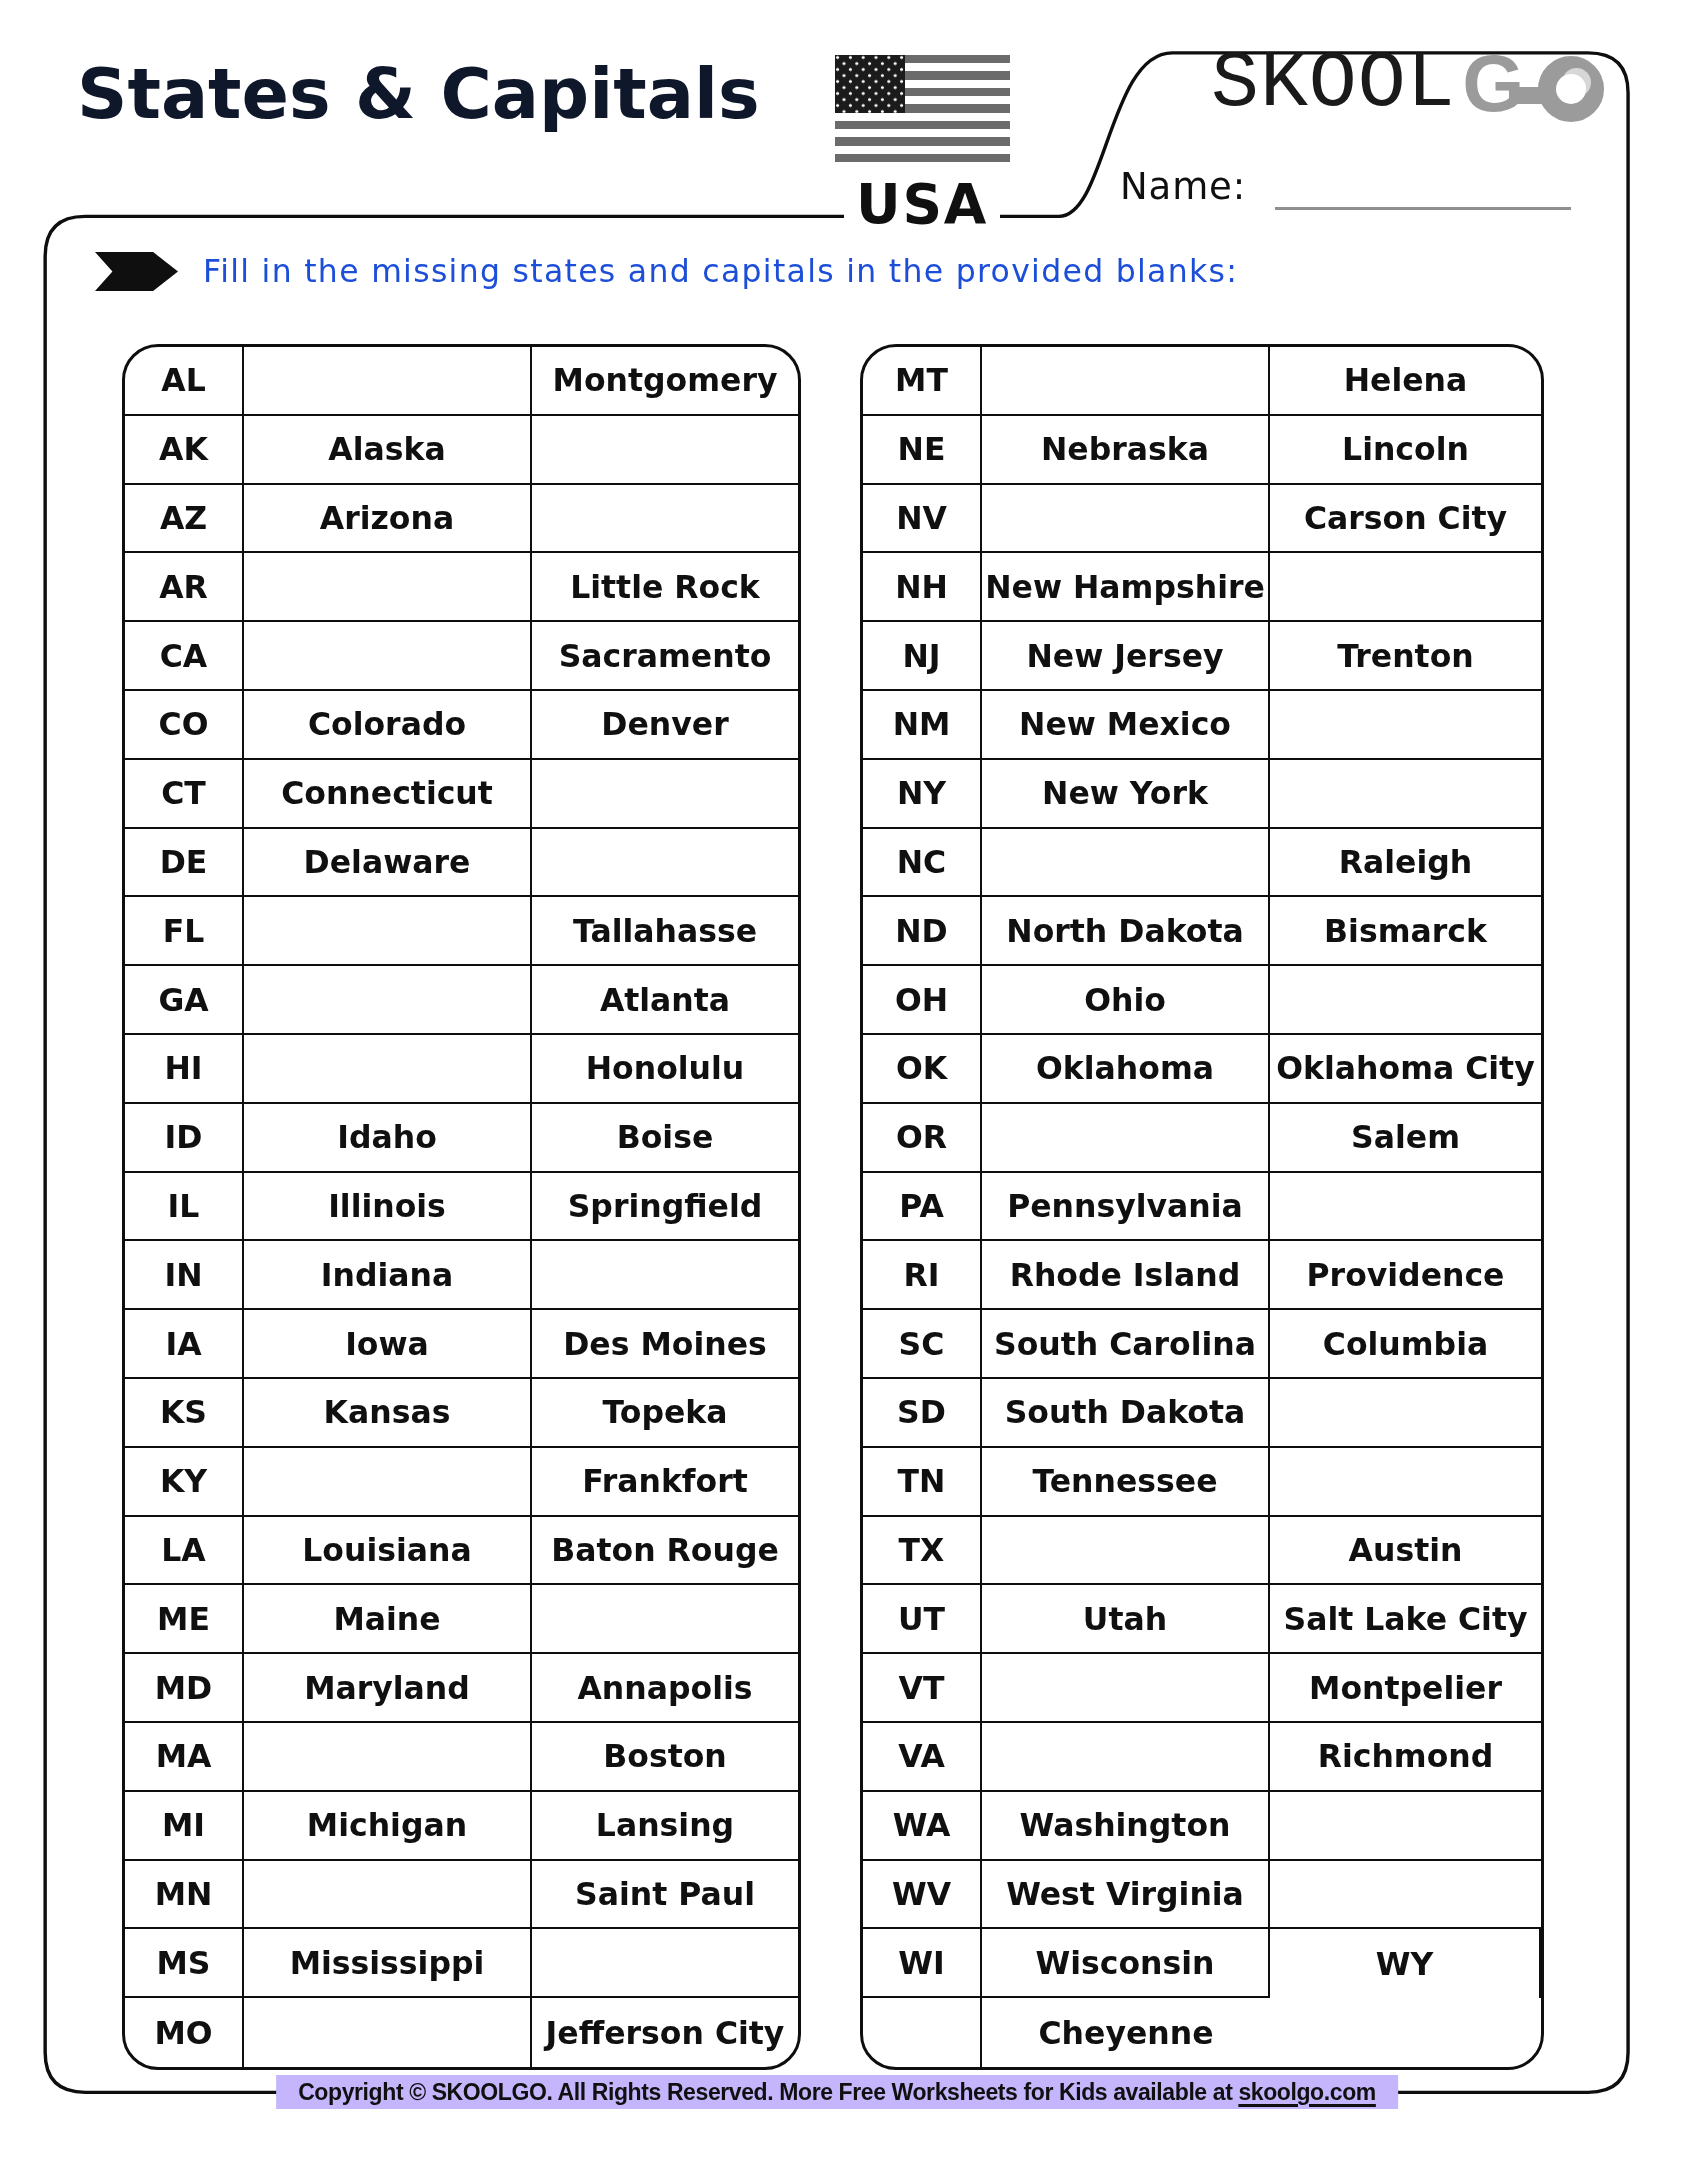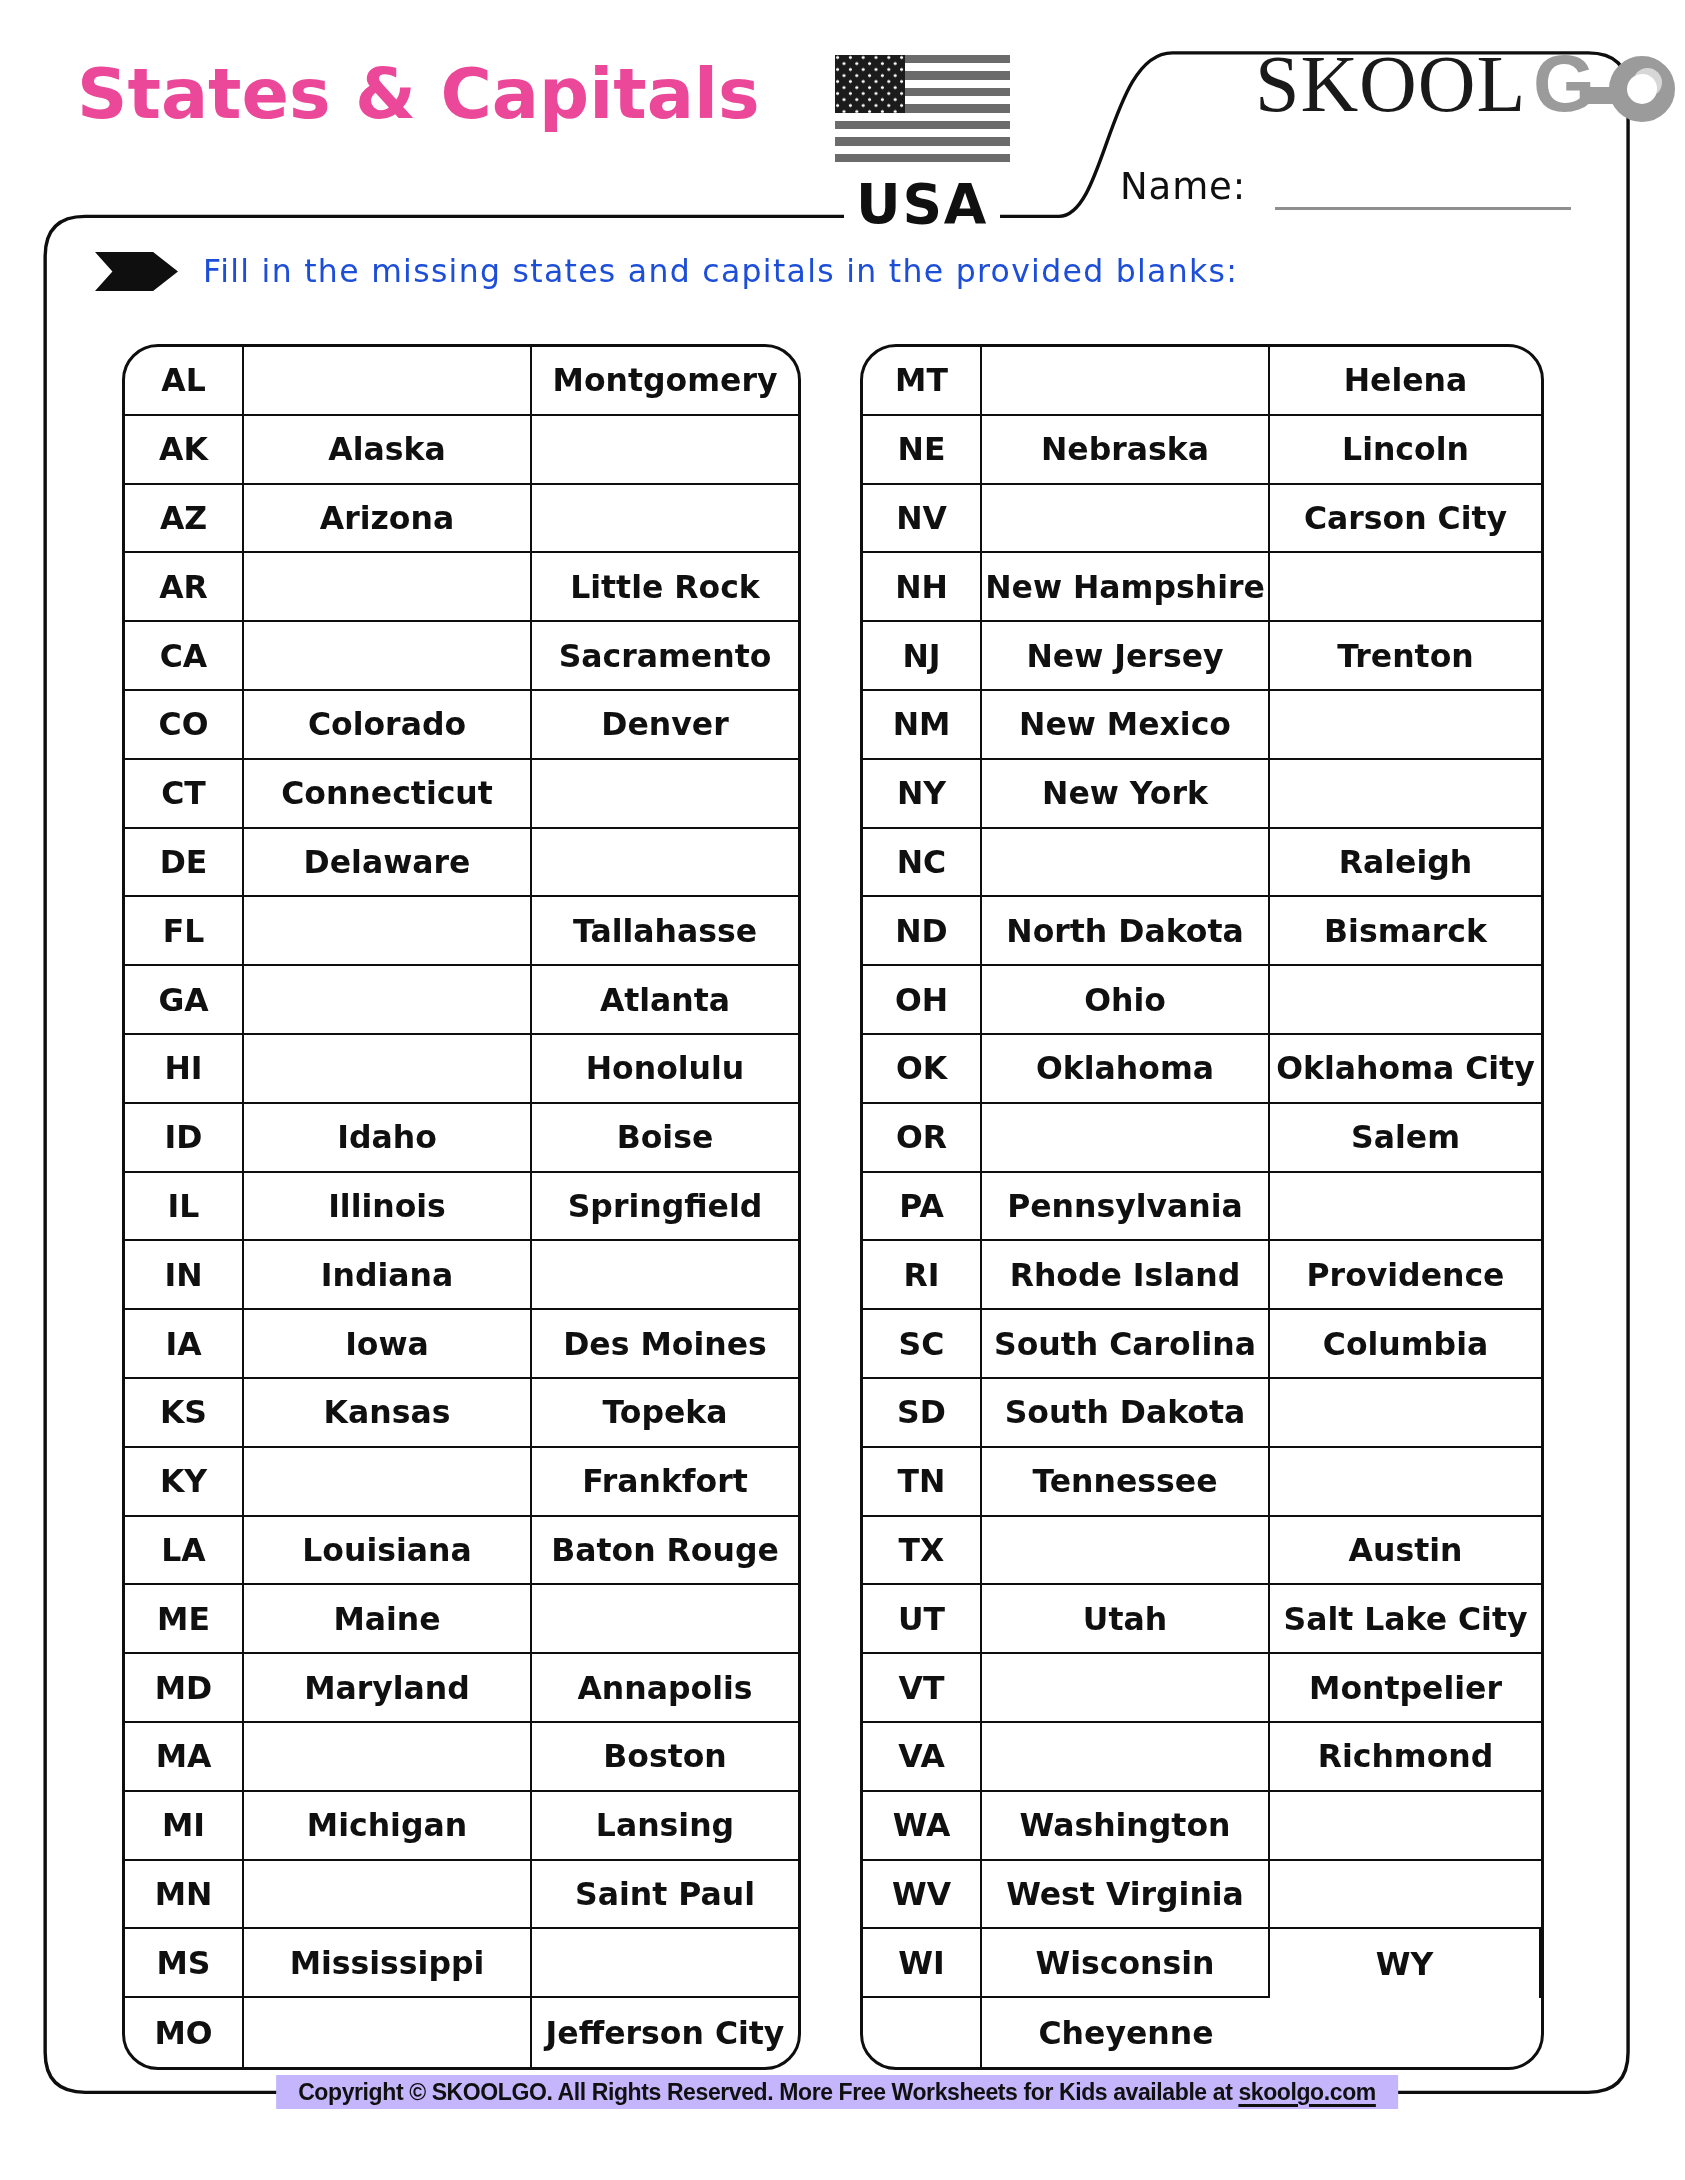--- a/index.html
+++ b/index.html
@@ -2,33 +2,33 @@
 <html style="font-size:13.6px"><head>
 <meta charset="utf-8">
 <style>
   html,body{margin:0;padding:0;background:#ffffff;}
   body{width:1686px;height:2181px;position:relative;font-family:"DejaVu Sans",sans-serif;color:#101010;overflow:hidden;}
 
   
   #outline{position:absolute;left:0;top:0;z-index:1;}
 
   
-  .title{position:absolute;left:77px;top:53px;font-size:70px;font-weight:800;letter-spacing:0px;color:#ec4899;z-index:3;}
+  .title{position:absolute;left:77px;top:53px;font-size:70px;font-weight:800;letter-spacing:0px;color:#0f172a;z-index:3;}
 
   .flag{position:absolute;left:835px;top:55px;width:175px;height:107px;z-index:3;
     background:repeating-linear-gradient(180deg,#6b6b6b 0 8.3px,#ffffff 8.3px 16.5px);}
   .flag .canton{position:absolute;left:0;top:0;width:70px;height:58px;background:#1b1b1b;
     background-image:radial-gradient(circle,#fff 1.3px,transparent 1.7px),radial-gradient(circle,#fff 1.3px,transparent 1.7px);
     background-size:12.8px 12px,12.8px 12px;background-position:2.6px 2.6px,9px 8.5px;}
   .country{position:absolute;left:922px;top:172px;transform:translateX(-50%);font-size:55px;font-weight:800;letter-spacing:1.7px;
     background:#fff;padding:0 12px;z-index:3;}
 
   
   .logo{position:absolute;left:1211px;top:44px;display:flex;align-items:flex-end;z-index:3;}
-  .logo .skool{font-family:Liberation Serif, serif;font-size:80px;font-weight:400;letter-spacing:0.9px;line-height:1;color:#1a1a1a;margin-left:44px;}
+  .logo .skool{font-family:Liberation Mono, monospace;font-size:80px;font-weight:400;letter-spacing:0.9px;line-height:1;color:#1a1a1a;}
   .logo .g{font-family:"Liberation Sans",sans-serif;font-size:80px;font-weight:700;line-height:1;color:#9b9b9b;margin-left:6.8px;}
   .logo .bar{width:29px;height:17px;background:#9b9b9b;align-self:flex-end;margin:0 -8.5px 20.4px -6.8px;}
   .logo .o{box-sizing:border-box;width:66px;height:66px;border:18px solid #9b9b9b;border-radius:50%;margin-bottom:1.7px;position:relative;background:#fff;}
   .logo .moon{position:absolute;width:29px;height:29px;border-radius:50%;background:#d7d7d7;top:-6.8px;right:-5.1px;}
   .logo .moon-cover{position:absolute;width:29px;height:29px;border-radius:50%;background:#ffffff;top:0px;right:0px;}
 
   .name-label{position:absolute;left:1120px;top:165px;font-size:37px;font-weight:400;letter-spacing:0.9px;z-index:3;}
   .name-line{position:absolute;left:1275px;top:207px;width:296px;height:2.6px;background:#8f8f8f;z-index:3;}
 
   

